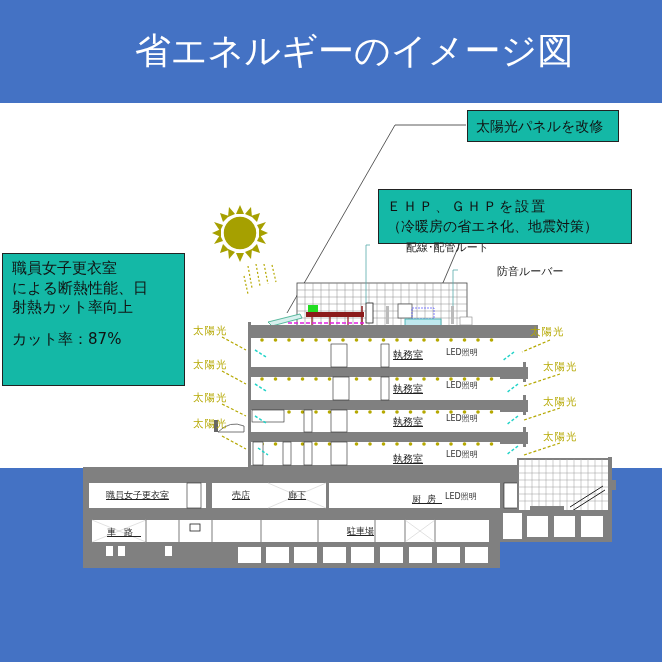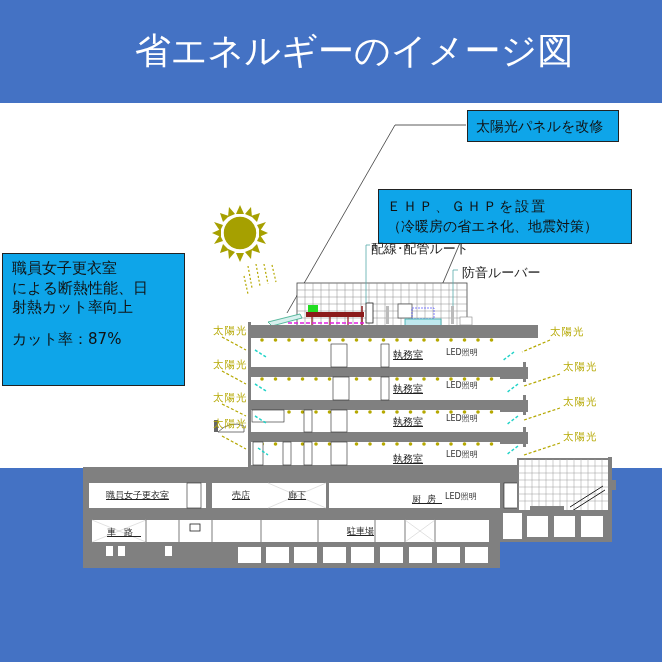--- a/index.html
+++ b/index.html
@@ -1,23 +1,23 @@
 <!DOCTYPE html>
 <html><head>
 <meta charset="utf-8">
 <style>
   html,body{margin:0;padding:0;}
   body{width:662px;height:662px;background:#4472c4;position:relative;overflow:hidden;font-family:"DejaVu Sans",sans-serif;}
   .title{position:absolute;left:0;top:0;width:662px;height:103px;display:flex;align-items:center;justify-content:center;color:#fff;font-size:36px;letter-spacing:0px;margin-left:23px;}
   .canvas{position:absolute;left:0;top:103px;width:662px;height:365px;background:#fff;}
   svg.scene{position:absolute;left:0;top:0;}
-  .callout{position:absolute;background:#0ea5e9;border:1px solid #222;color:#111;font-family:"DejaVu Sans",sans-serif;}
+  .callout{position:absolute;background:#14b8a6;border:1px solid #222;color:#111;font-family:"DejaVu Sans",sans-serif;}
   .callout .line{display:block;white-space:nowrap;}
-  .lbl{position:absolute;font-size:13px;color:#222;white-space:nowrap;}
-  .sun-lbl{position:absolute;font-size:10.5px;color:#b5a800;white-space:nowrap;letter-spacing:1px;margin-left:20px;}
+  .lbl{position:absolute;font-size:11px;color:#222;white-space:nowrap;margin-left:35px;}
+  .sun-lbl{position:absolute;font-size:10.5px;color:#b5a800;white-space:nowrap;letter-spacing:1px;}
   .room{position:absolute;font-size:10px;color:#222;white-space:nowrap;text-decoration:underline;}
   .led{position:absolute;font-size:8px;color:#333;white-space:nowrap;}
 </style>
 </head>
 <body>
 
 <div class="title">省エネルギーのイメージ図</div>
 
 <div class="canvas"></div>
 

